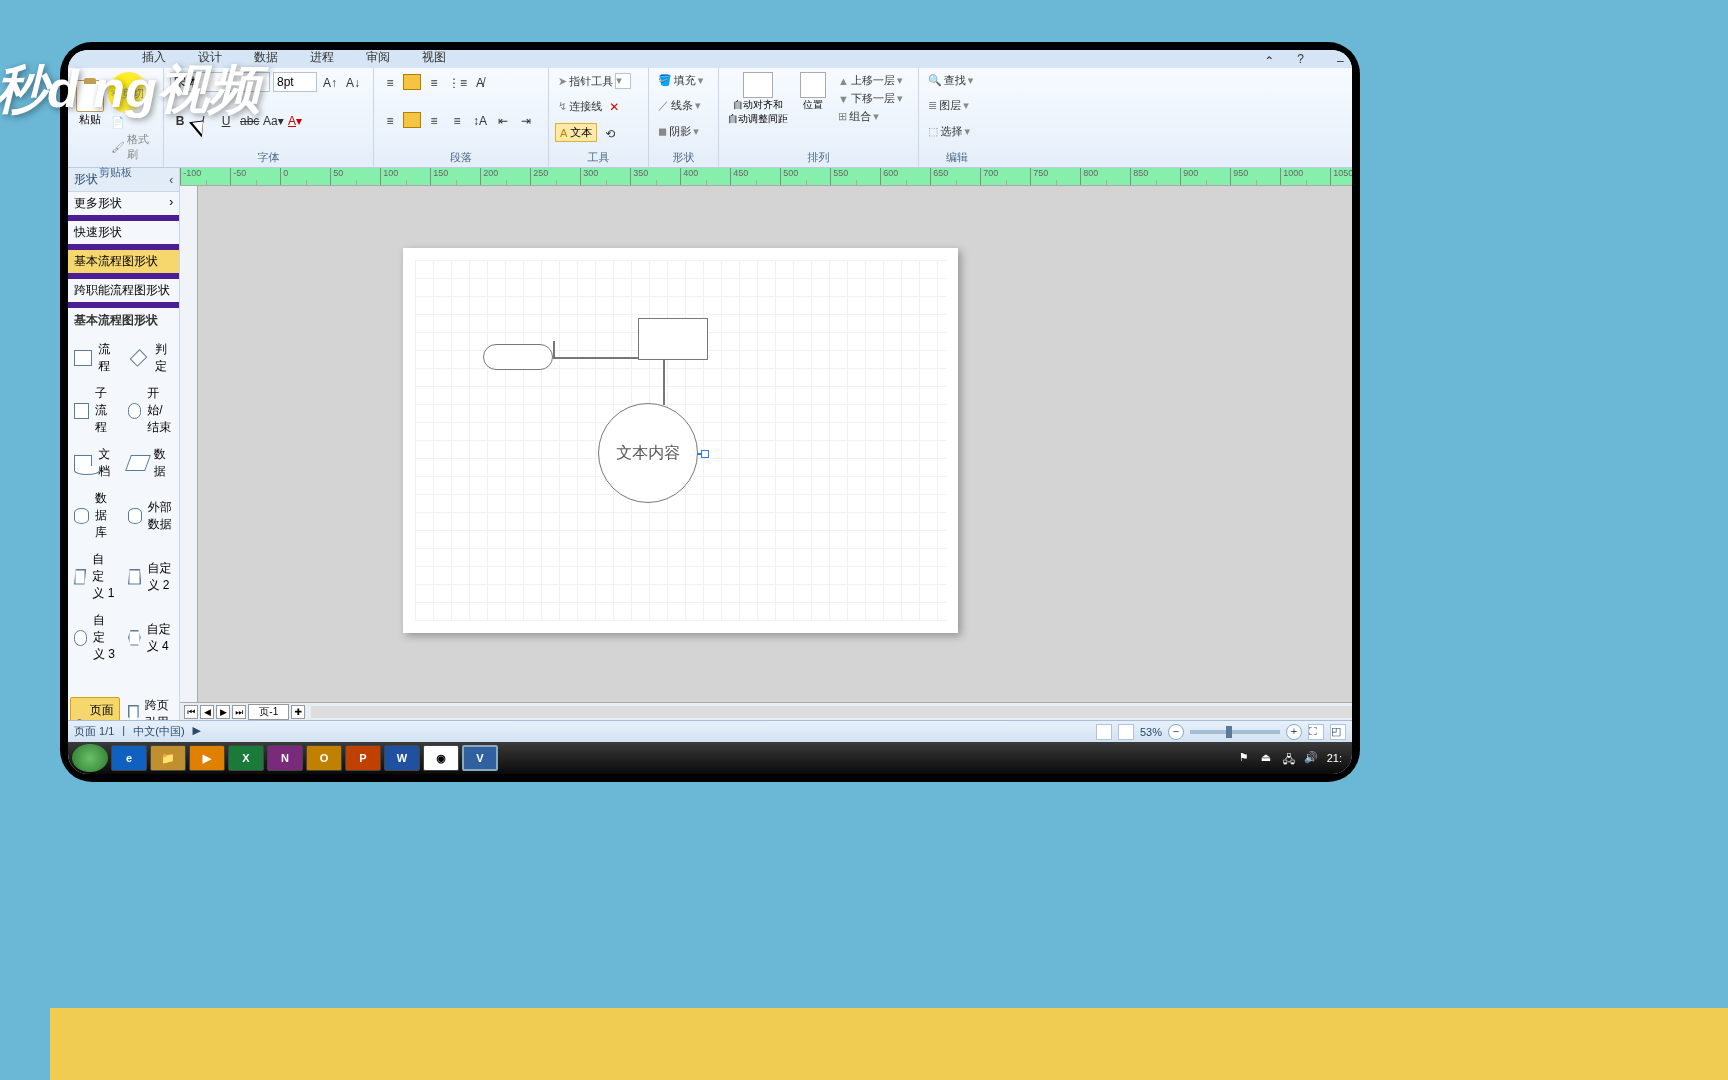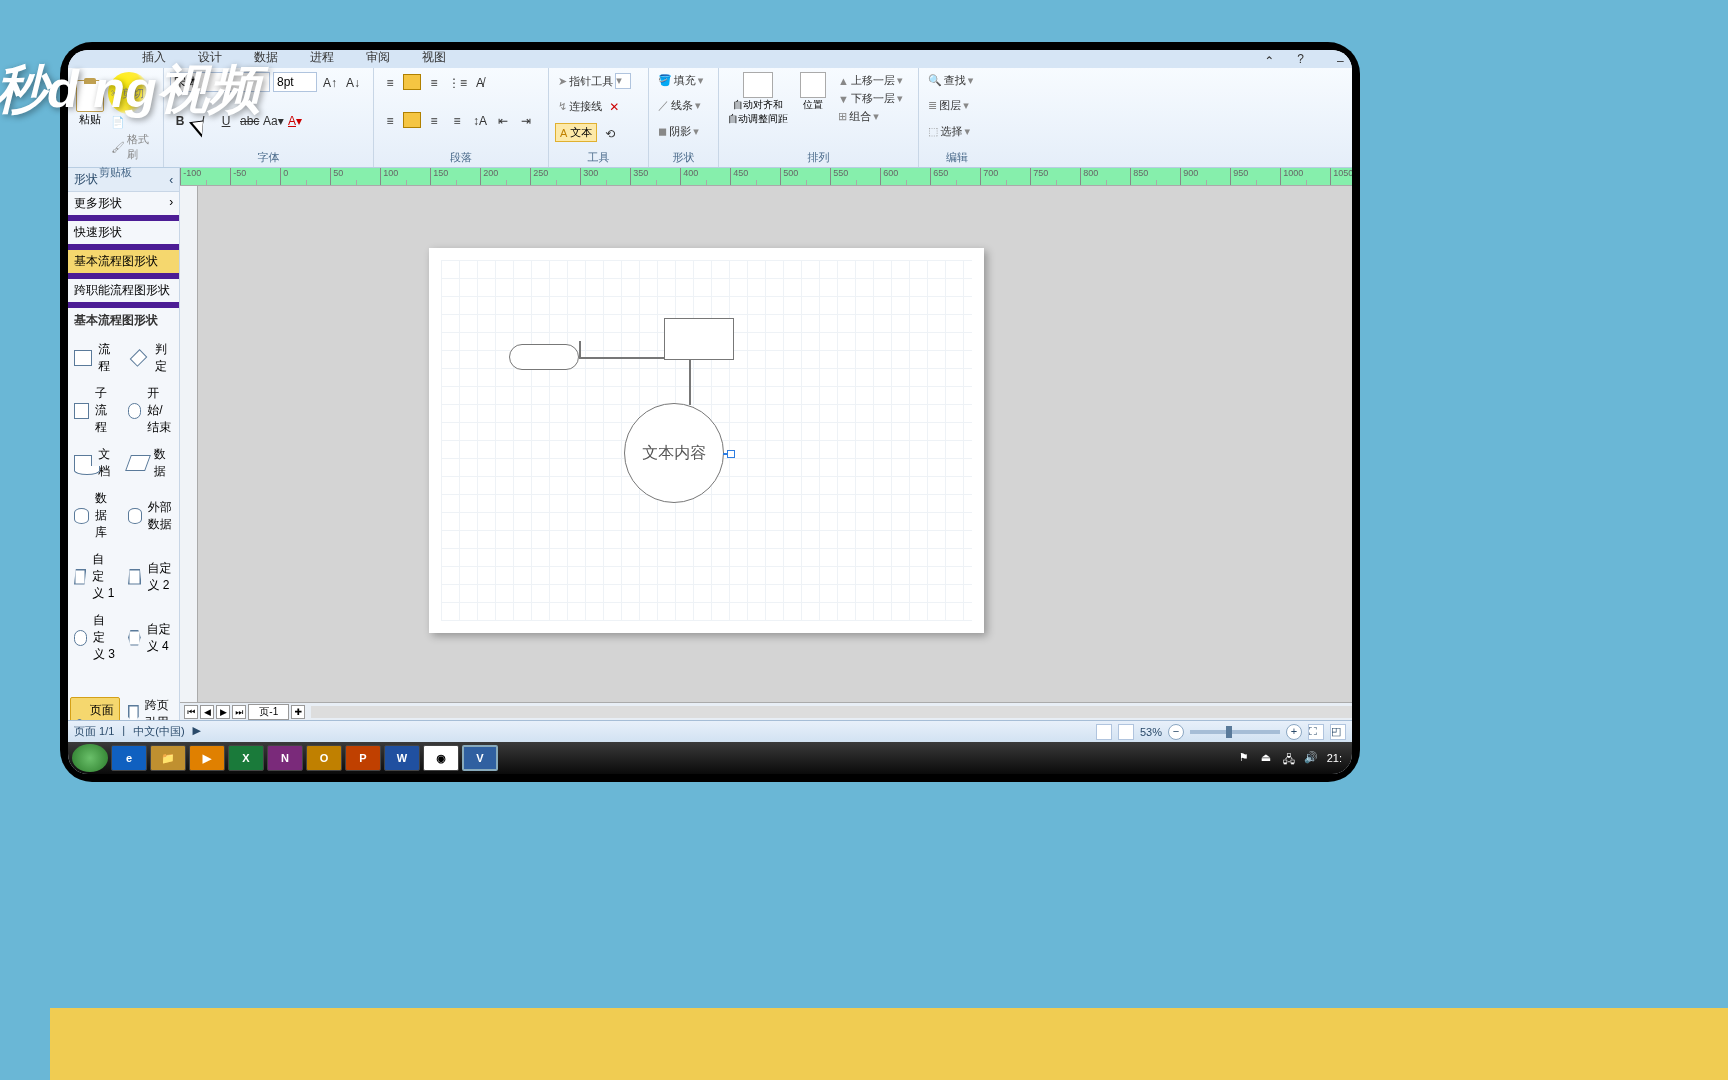--- a/index.html
+++ b/index.html
@@ -55,21 +55,21 @@
 .shp.hex { width:22px; height:16px; clip-path: polygon(20% 0, 80% 0, 100% 50%, 80% 100%, 20% 100%, 0 50%); background:#fff; border:none; box-shadow: inset 0 0 0 1.5px #5a7a9a; }
 .shp.circle { width:18px; height:18px; border-radius:50%; }
 .shp.offpage { width:18px; height:18px; clip-path: polygon(0 0, 100% 0, 100% 70%, 50% 100%, 0 70%); background:#fff; border:none; box-shadow: inset 0 0 0 1.5px #5a7a9a; }
 
 .canvas-wrap { flex:1; background:#d4d4d4; position:relative; display:flex; flex-direction:column; }
 .ruler-h { height:18px; background:#86efac; border-bottom:1px solid #aaa; display:flex; overflow:hidden; font-size:9px; color:#666; }
 .ruler-h .maj { flex:0 0 50px; border-left:1px solid #888; padding-left:2px; position:relative; }
 .ruler-h .maj::after { content:""; position:absolute; bottom:0; left:25px; height:5px; border-left:1px solid #aaa; }
 .ruler-v { width:18px; background:#f0f3f7; border-right:1px solid #aaa; position:absolute; left:0; top:18px; bottom:18px; }
 .canvas-main { flex:1; overflow:auto; position:relative; padding-left:18px; }
-.page { position:absolute; top:62px; left:249px; width:555px; height:385px; background:#fff; box-shadow: 3px 3px 8px rgba(0,0,0,0.3); }
+.page { position:absolute; top:62px; left:223px; width:555px; height:385px; background:#fff; box-shadow: 3px 3px 8px rgba(0,0,0,0.3); }
 .grid { position:absolute; inset:12px; background-image: linear-gradient(#eef2f6 1px, transparent 1px), linear-gradient(90deg, #eef2f6 1px, transparent 1px); background-size: 18px 18px; }
 
 .shape-box { position:absolute; border:1.5px solid #777; background:#fff; }
 .s-term { top:96px; left:80px; width:70px; height:26px; border-radius:13px; }
 .s-proc { top:70px; left:235px; width:70px; height:42px; }
 .s-circle { top:155px; left:195px; width:100px; height:100px; border-radius:50%; display:flex; align-items:center; justify-content:center; font-size:16px; color:#555; }
 .s-handle { position:absolute; right:-8px; top:50%; width:8px; height:2px; background:#2e7de0; }
 .s-handle::after { content:""; position:absolute; right:-4px; top:-3px; width:6px; height:6px; border:1px solid #2e7de0; background:#fff; }
 .conn { position:absolute; background:#777; }
 .c1h { top:109px; left:150px; height:1.5px; width:85px; }

